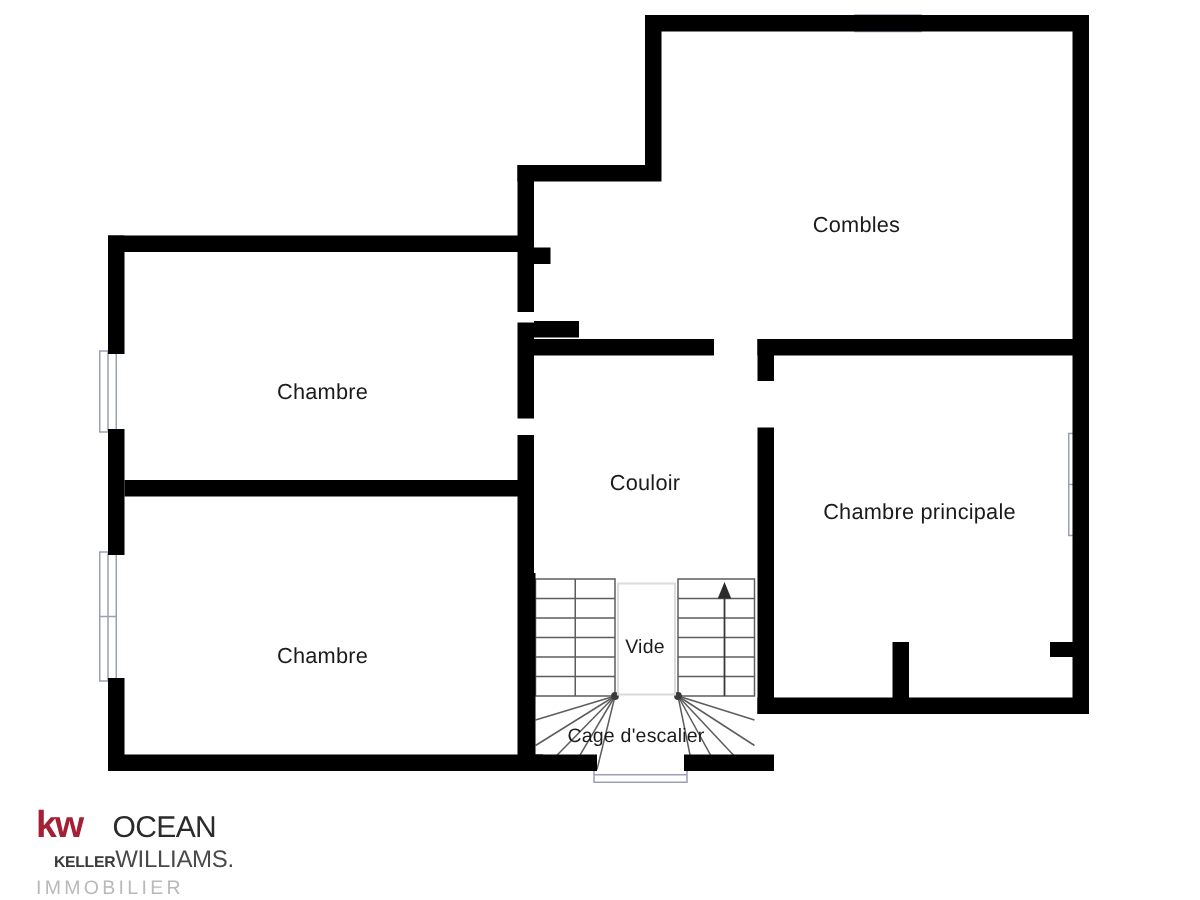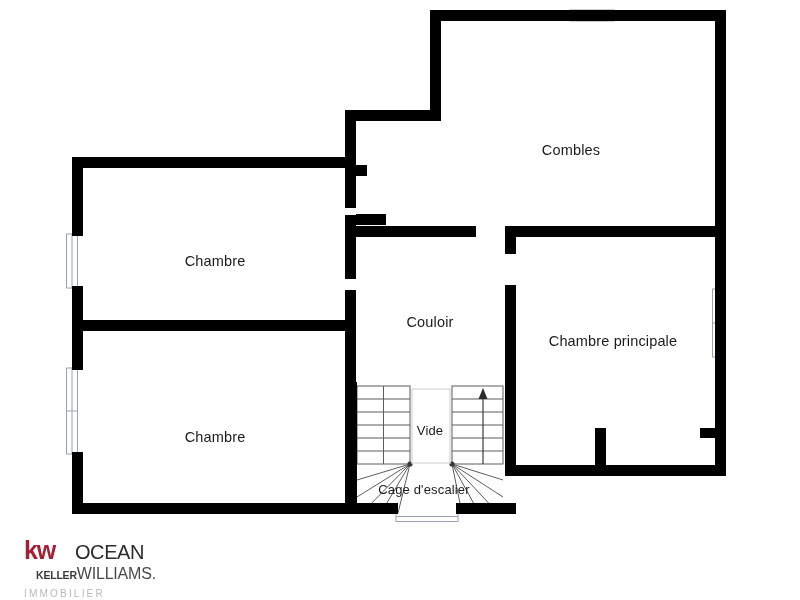--- a/index.html
+++ b/index.html
@@ -88,21 +88,21 @@
     font-size: 16px;
     color: #4a4a4a;
     letter-spacing: -0.2px;
   }
   .logo-row-tag {
     margin-top: 2px;
     line-height: 1;
   }
   .logo-immo {
     font-family: "Liberation Sans", sans-serif;
-    font-size: 10px;
+    font-size: 13px;
     color: #b9b9b9;
     letter-spacing: 2.2px;
   }
 </style>
 </head>
 <body>
 
 <div id="plan-stage">
 
   <svg id="floorplan" viewBox="0 0 800 600" xmlns="http://www.w3.org/2000/svg">

